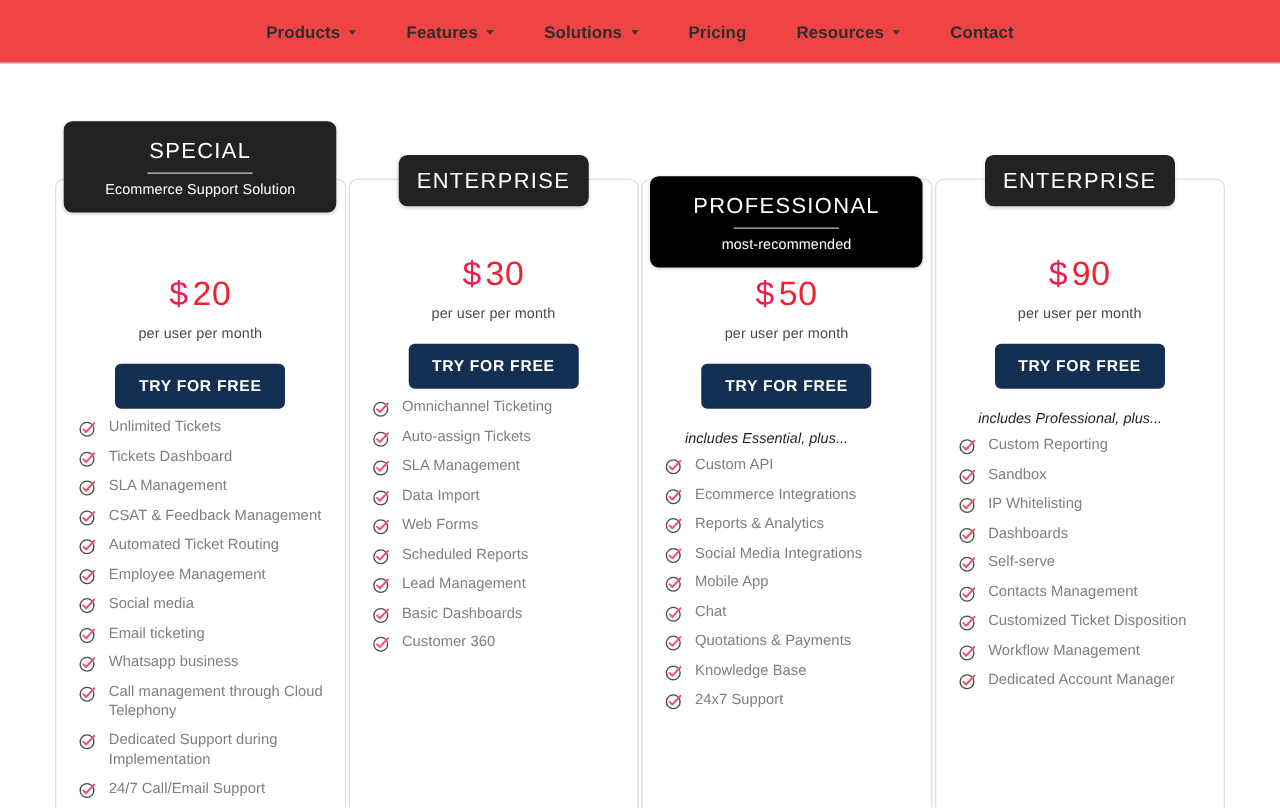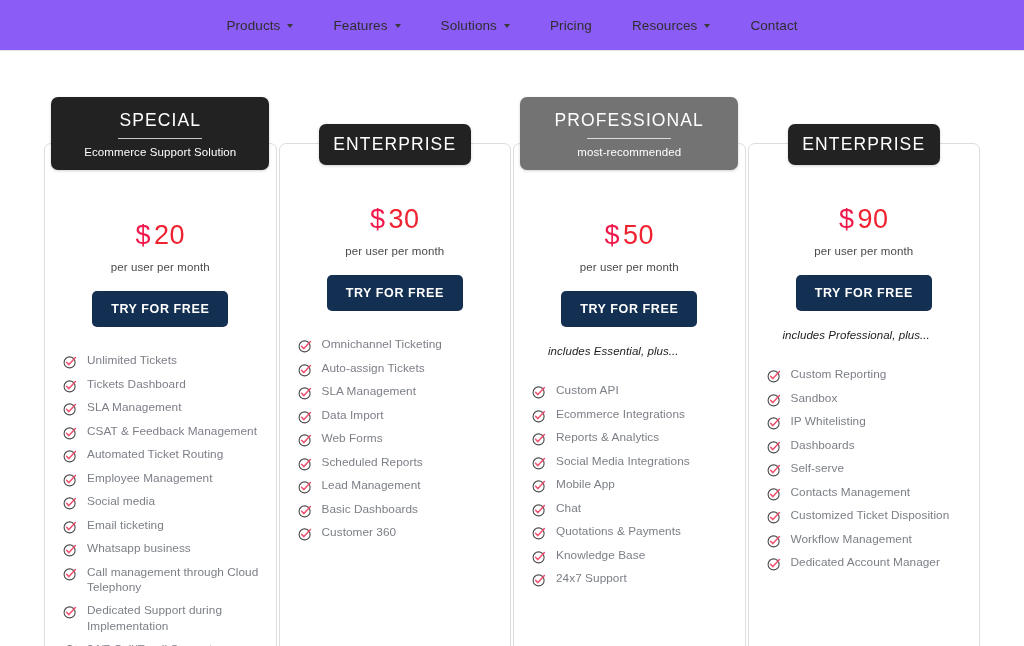--- a/index.html
+++ b/index.html
@@ -8,26 +8,27 @@
     height: 646px;
     background: #ffffff;
     font-family: "Liberation Sans", sans-serif;
     overflow: hidden;
   }
 
   
   .navbar {
     width: 1024px;
     height: 51px;
-    background: #8b5cf6;
+    background: #ef4444;
     border-bottom: 1px solid #e3e3e3;
     display: flex;
     align-items: center;
     justify-content: center;
     gap: 0px;
+    font-weight: bold;
   }
   .nav-item {
     display: flex;
     align-items: center;
     gap: 7px;
     padding: 0 20px;
     font-size: 13.5px;
     color: #2e2e2e;
     letter-spacing: .1px;
     cursor: pointer;
@@ -83,21 +84,21 @@
     top: -47px;
     width: 218px;
     padding: 13px 8px 12px 8px;
   }
   .badge.short {
     top: -20px;
     width: 152px;
     padding: 10px 8px 11px 8px;
   }
   .badge.dark { background: #222222; }
-  .badge.red  { background: #737373; }
+  .badge.red  { background: #000000; margin-top: 44px; }
   .badge-title {
     font-size: 17.5px;
     letter-spacing: 1.1px;
     font-weight: 400;
     line-height: 1.15;
   }
   .badge-rule {
     width: 84px;
     height: 1px;
     background: rgba(255,255,255,.75);
@@ -151,21 +152,21 @@
     text-align: left;
     font-size: 11.5px;
     font-style: italic;
     font-weight: normal;
     color: #1d1d1d;
     letter-spacing: .05px;
   }
 
   .features {
     list-style: none;
-    margin-top: 26px;
+    margin-top: 7px;
     padding: 0 14px 0 18px;
     text-align: left;
   }
   .feature {
     display: flex;
     align-items: flex-start;
     gap: 10px;
     margin-bottom: 7.5px;
   }
   .check {

